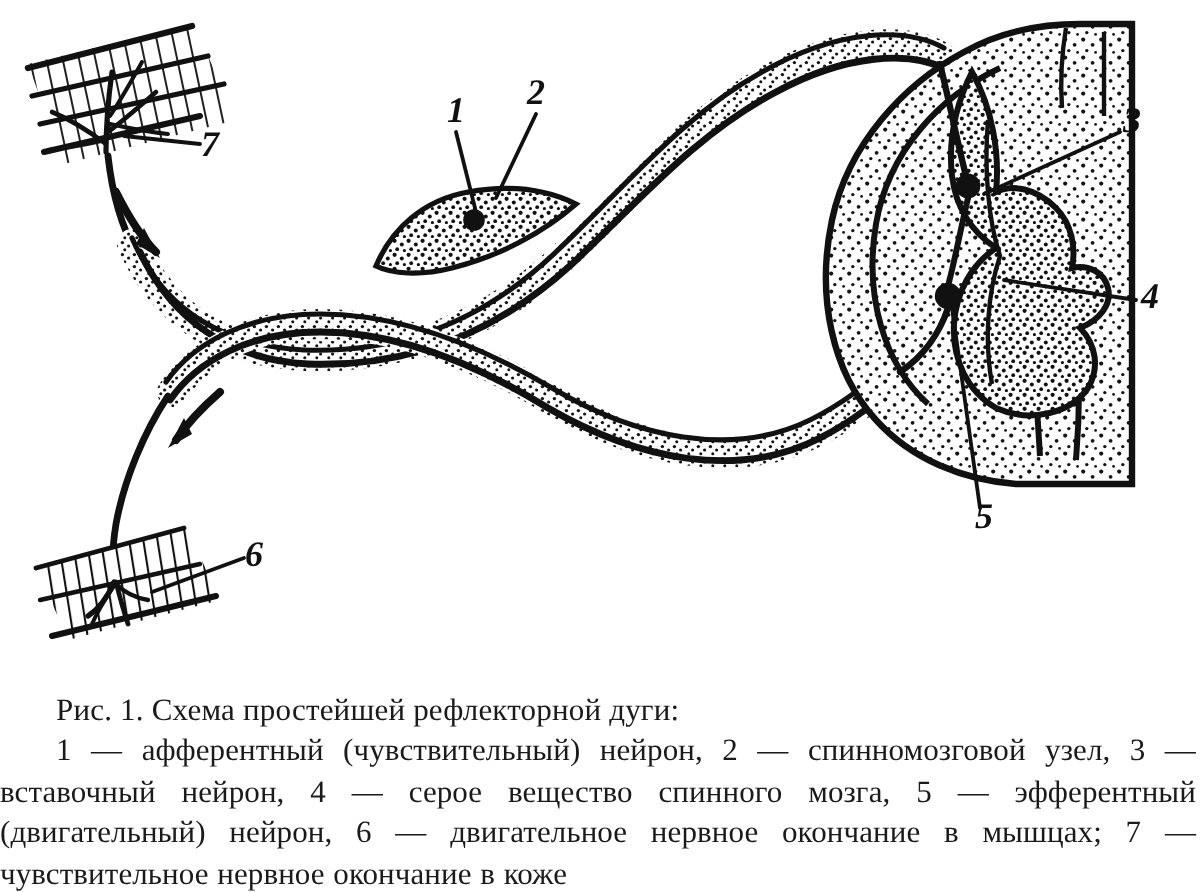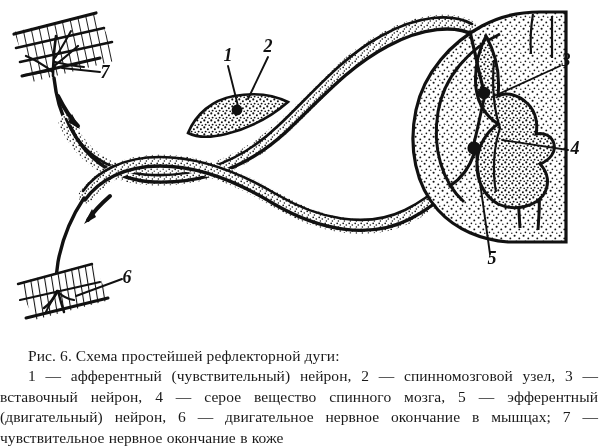--- a/index.html
+++ b/index.html
@@ -266,17 +266,17 @@
       <text class="callout-num" x="268" y="52" text-anchor="middle">2</text>
       <text class="callout-num" x="566" y="66" text-anchor="middle">3</text>
       <text class="callout-num" x="575" y="154" text-anchor="middle">4</text>
       <text class="callout-num" x="492" y="264" text-anchor="middle">5</text>
       <text class="callout-num" x="127" y="283" text-anchor="middle">6</text>
       <text class="callout-num" x="105" y="78" text-anchor="middle">7</text>
     </svg>
   </div>
 
   <div id="caption-area">
-    <div class="caption-title">Рис. 6. Схема простейшей рефлекторной дуги:</div>
+    <div class="caption-title">Рис. 1. Схема простейшей рефлекторной дуги:</div>
     <div class="caption-body">1 — афферентный (чувствительный) нейрон, 2 — спинномозговой узел, 3 — вставочный нейрон, 4 — серое вещество спинного мозга, 5 — эфферентный (двигательный) нейрон, 6 — двигательное нервное окончание в мышцах; 7 — чувствительное нервное окончание  в коже</div>
   </div>
 
 </div>
 
 </body></html>

